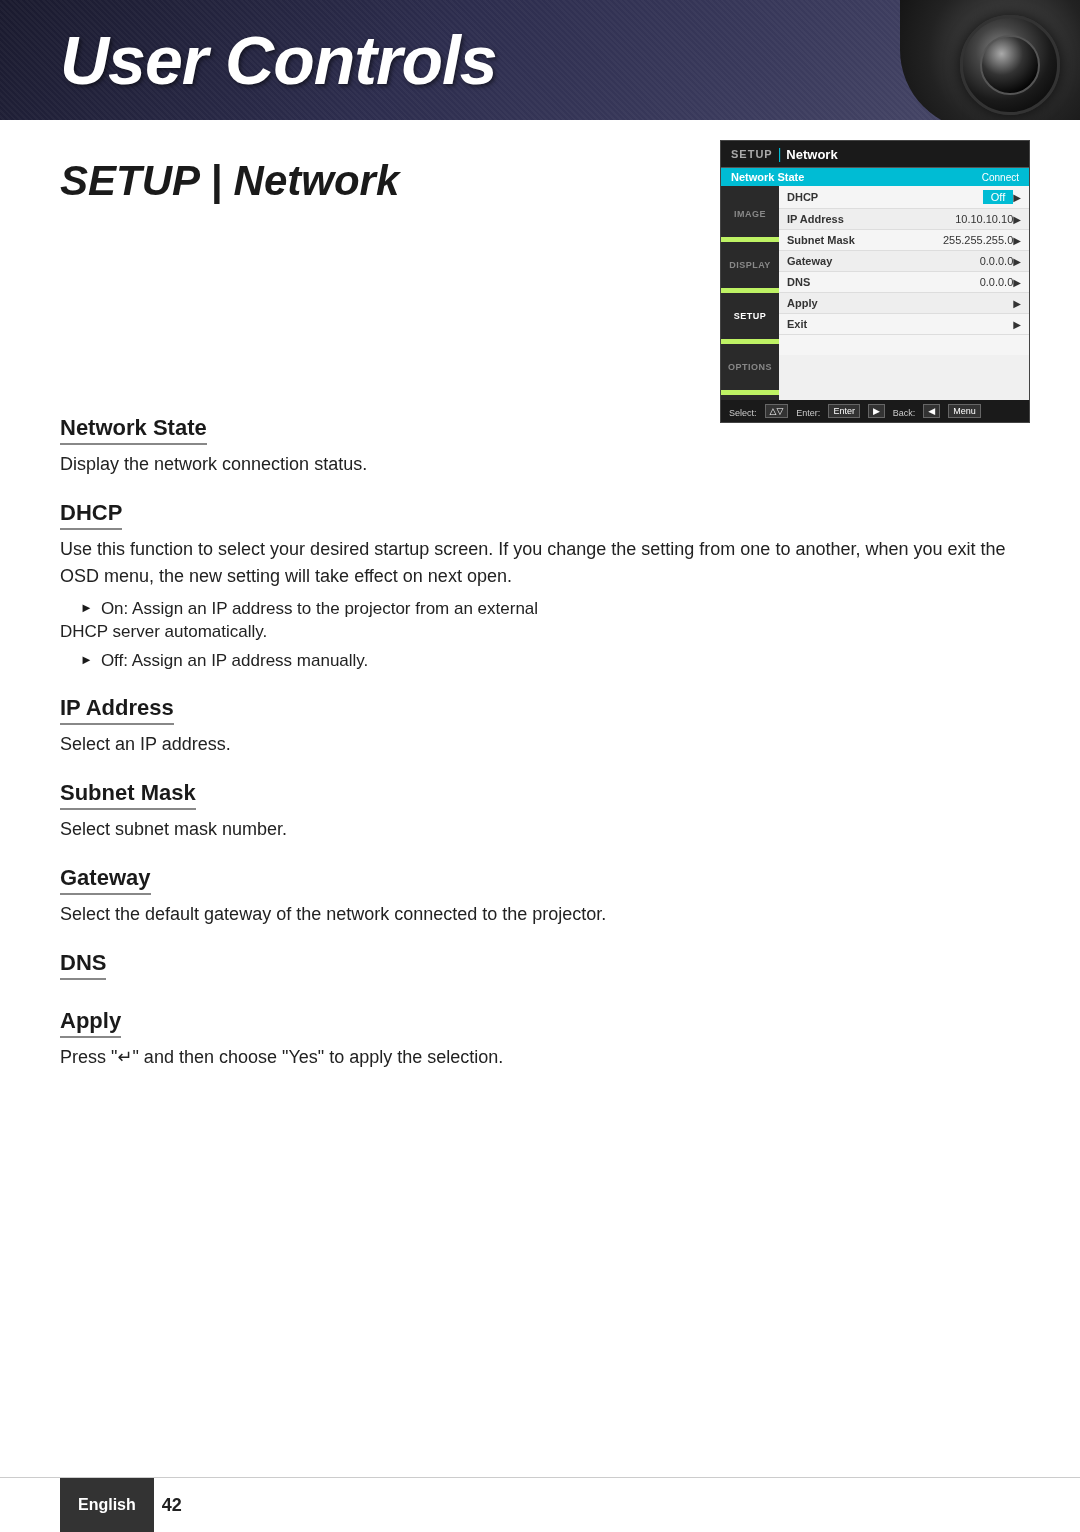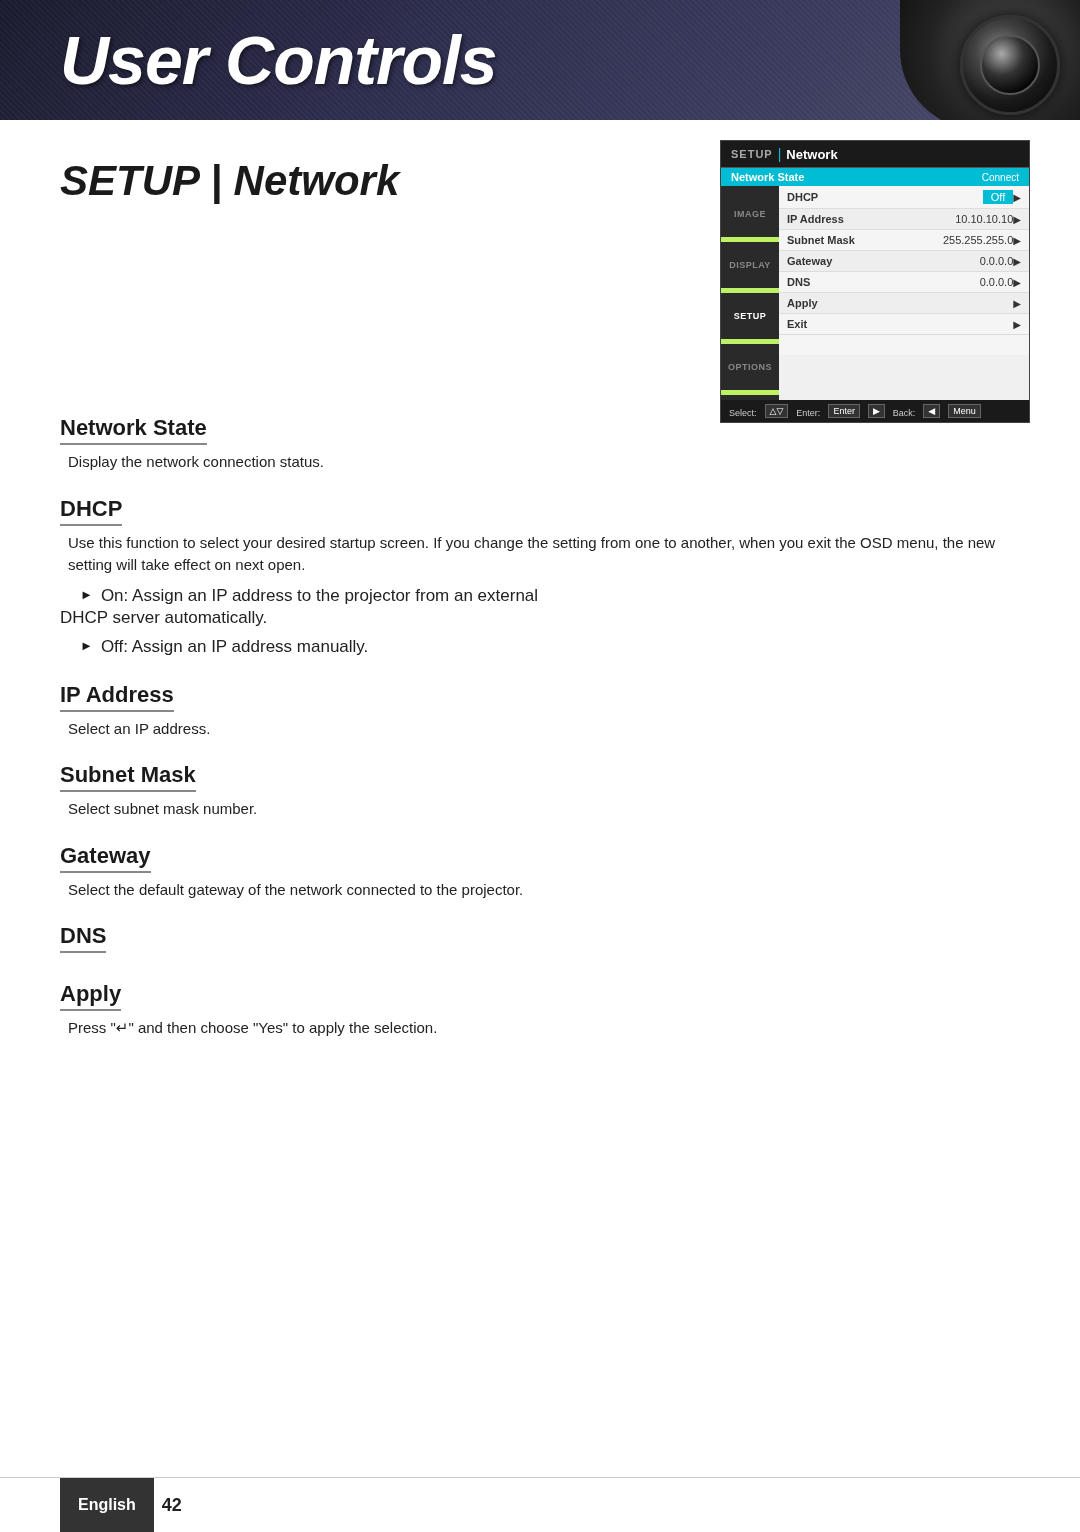--- a/index.html
+++ b/index.html
@@ -227,24 +227,24 @@
     .section-heading {
       font-size: 22px;
       font-weight: bold;
       color: #1a1a1a;
       border-bottom: 2px solid #888;
       display: inline-block;
       margin-bottom: 6px;
       padding-bottom: 2px;
     }
     .section-body {
-      font-size: 15px;
+      font-size: 18px;
       color: #222222;
       line-height: 1.5;
-      margin-left: 8px;
+      margin-left: 0;
     }
     .section-bullet {
       display: flex;
       align-items: flex-start;
       margin-top: 6px;
       margin-left: 20px;
       font-size: 17px;
       color: #222222;
       line-height: 1.5;
     }

